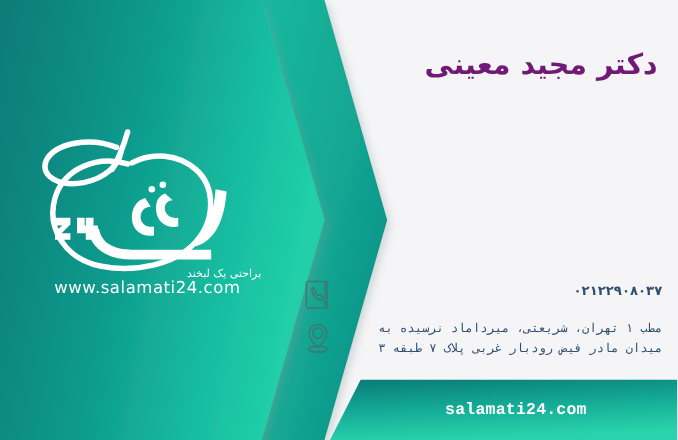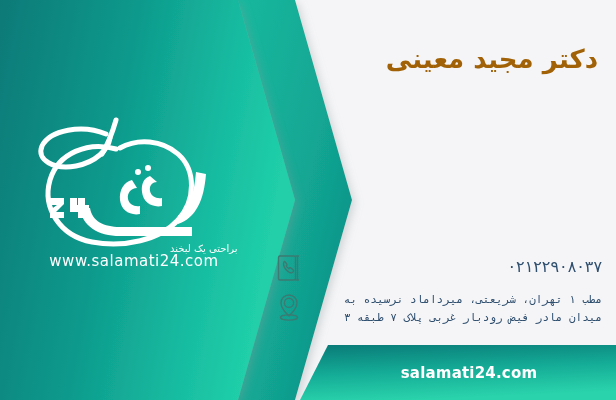--- a/index.html
+++ b/index.html
@@ -28,21 +28,21 @@
   }
   .logo-svg { width:230px; height:160px; display:block; }
 
   
   .doctor-name {
     position:absolute;
     right:18px; top:44px;
     width:360px;
     text-align:right;
     direction:rtl;
-    color:#a16207;
+    color:#701a75;
     font-size:26px;
     font-weight:bold;
     letter-spacing:0px;
     line-height:1.2;
   }
   .doctor-spec {
     position:absolute;
     right:18px; top:96px;
     width:420px;
     text-align:right;
@@ -67,35 +67,36 @@
     flex:0 0 34px;
     display:flex; align-items:center; justify-content:center;
   }
   .c-text {
     flex:1 1 auto;
     text-align:right;
     direction:rtl;
     color:#2f4f6f;
     padding-top:3px;
   }
-  .phone-text { font-size:16px; letter-spacing:0.5px; line-height:1.5; padding-top:6px; }
+  .phone-text { font-size:12px; letter-spacing:0.5px; line-height:1.5; padding-top:6px;font-weight:bold; }
   .addr-text { font-size:11px; line-height:1.65; }
 
   
   .banner { position:absolute; left:300px; top:345px; width:316px; height:55px; }
   .banner-svg { position:absolute; left:0; top:0; }
   .banner-label {
     position:absolute;
     left:0; top:0; width:316px; height:55px;
     display:flex; align-items:center; justify-content:center;
     color:#ffffff;
     font-size:15px;
     font-weight:bold;
     letter-spacing:0.2px;
     padding-left:22px;
+    font-family:Liberation Mono, monospace;
   }
 </style>
 </head>
 <body>
 
 <div class="card">
 
   <div class="teal-layers">
     <svg class="teal-svg" viewBox="0 0 616 400">
       <defs>

